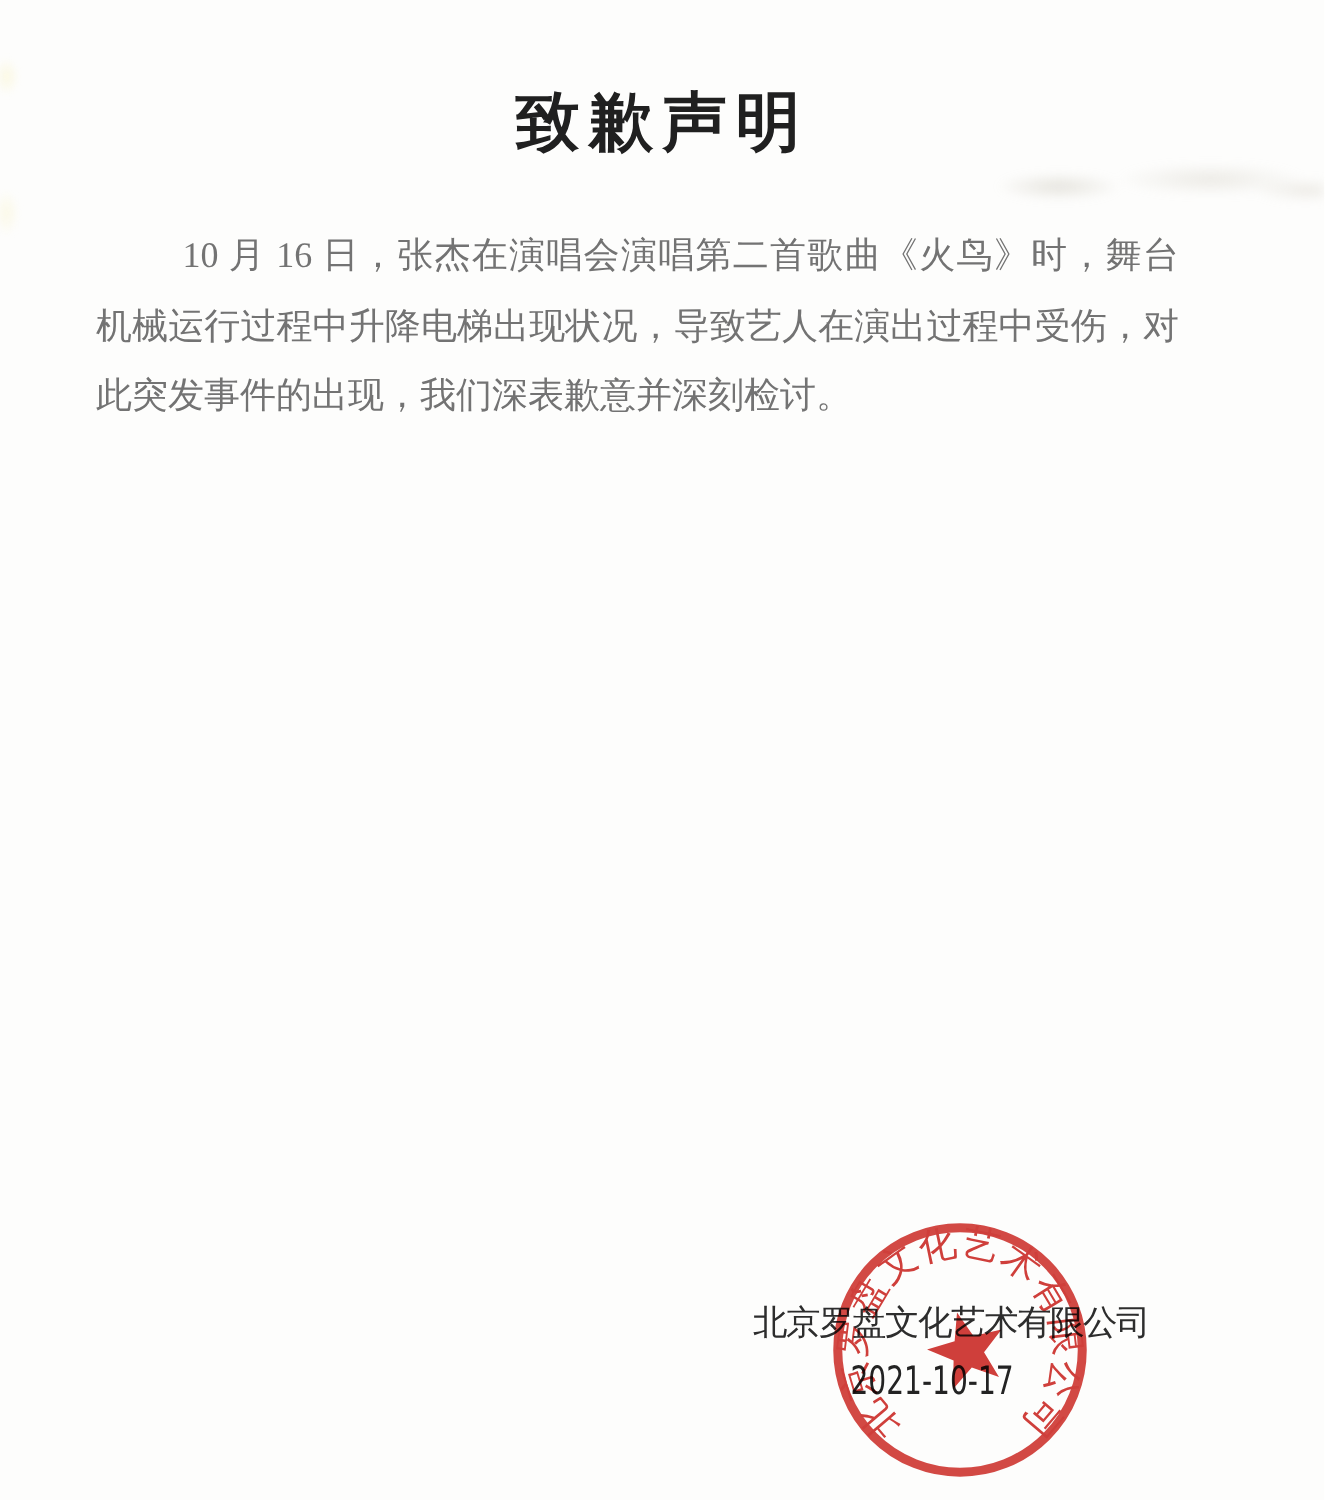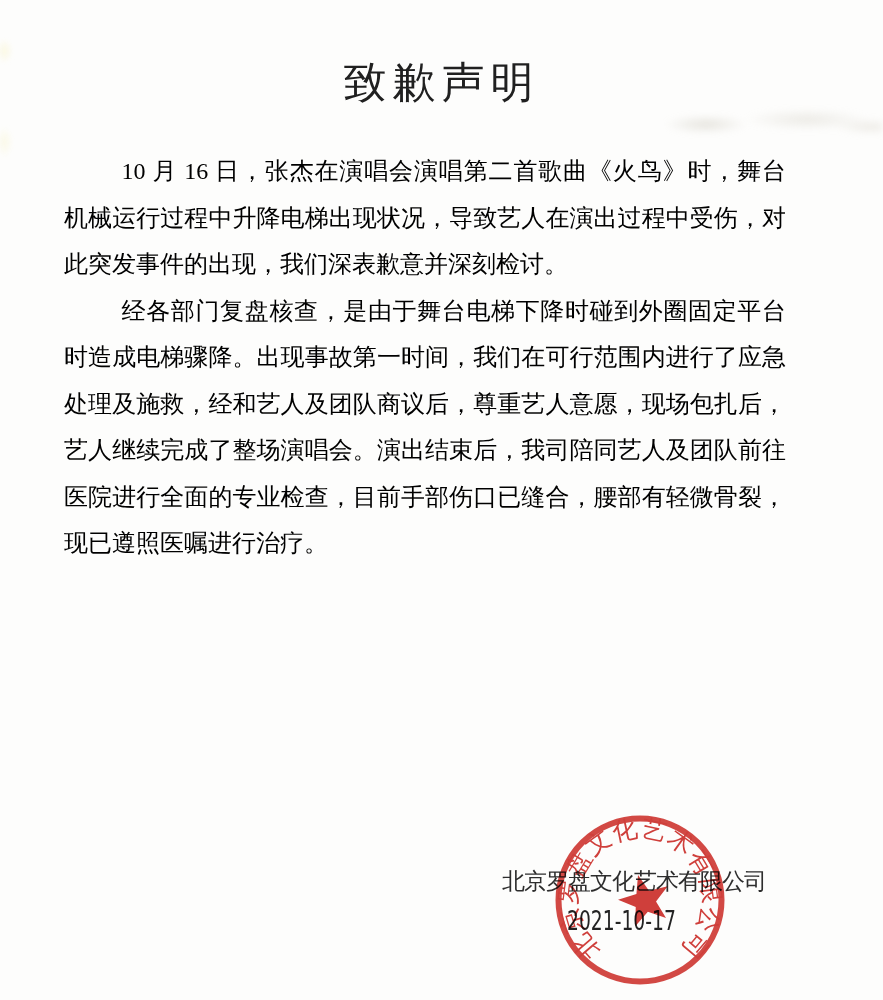--- a/index.html
+++ b/index.html
@@ -14,33 +14,33 @@
   }
   .doc-title {
     position: absolute;
     top: 58px;
     left: 0;
     width: 100%;
     text-align: center;
     font-size: 43px;
     line-height: 50px;
     letter-spacing: 6px;
-    font-weight: normal;
+    font-weight: bold;
     color: #202020;
     margin: 0;
   }
   .body-text {
     position: absolute;
     top: 148px;
     left: 64px;
     width: 722px;
     font-size: 24px;
     line-height: 46.5px;
     text-align: justify;
-    color: #000000;
+    color: #737373;
   }
   .body-text p { margin: 0; text-indent: 2.4em; }
   .smudge-top-right {
     position: absolute;
     left: 630px;
     top: 98px;
     width: 253px;
     height: 48px;
     background:
       radial-gradient(ellipse 60px 14px at 30% 55%, rgba(190,185,170,0.35), rgba(190,185,170,0) 70%),
@@ -104,21 +104,20 @@
 
 <div class="page">
 
   <div class="smudge-left-edge"></div>
   <div class="smudge-top-right"></div>
 
   <h1 class="doc-title">致歉声明</h1>
 
   <div class="body-text">
     <p>10 月 16 日，张杰在演唱会演唱第二首歌曲《火鸟》时，舞台机械运行过程中升降电梯出现状况，导致艺人在演出过程中受伤，对此突发事件的出现，我们深表歉意并深刻检讨。</p>
-    <p>经各部门复盘核查，是由于舞台电梯下降时碰到外圈固定平台时造成电梯骤降。出现事故第一时间，我们在可行范围内进行了应急处理及施救，经和艺人及团队商议后，尊重艺人意愿，现场包扎后，艺人继续完成了整场演唱会。演出结束后，我司陪同艺人及团队前往医院进行全面的专业检查，目前手部伤口已缝合，腰部有轻微骨裂，现已遵照医嘱进行治疗。</p>
   </div>
 
   <div class="company-name">北京罗盘文化艺术有限公司</div>
   <div class="sign-date">2021-10-17</div>
 
   <div class="seal">
     <svg width="200" height="200" viewBox="0 0 200 200" xmlns="http://www.w3.org/2000/svg">
       <g>
         <circle cx="100" cy="100" r="81.5" fill="none" stroke-width="6" stroke="#cd2e2a" opacity="0.95"></circle>
         <defs>

